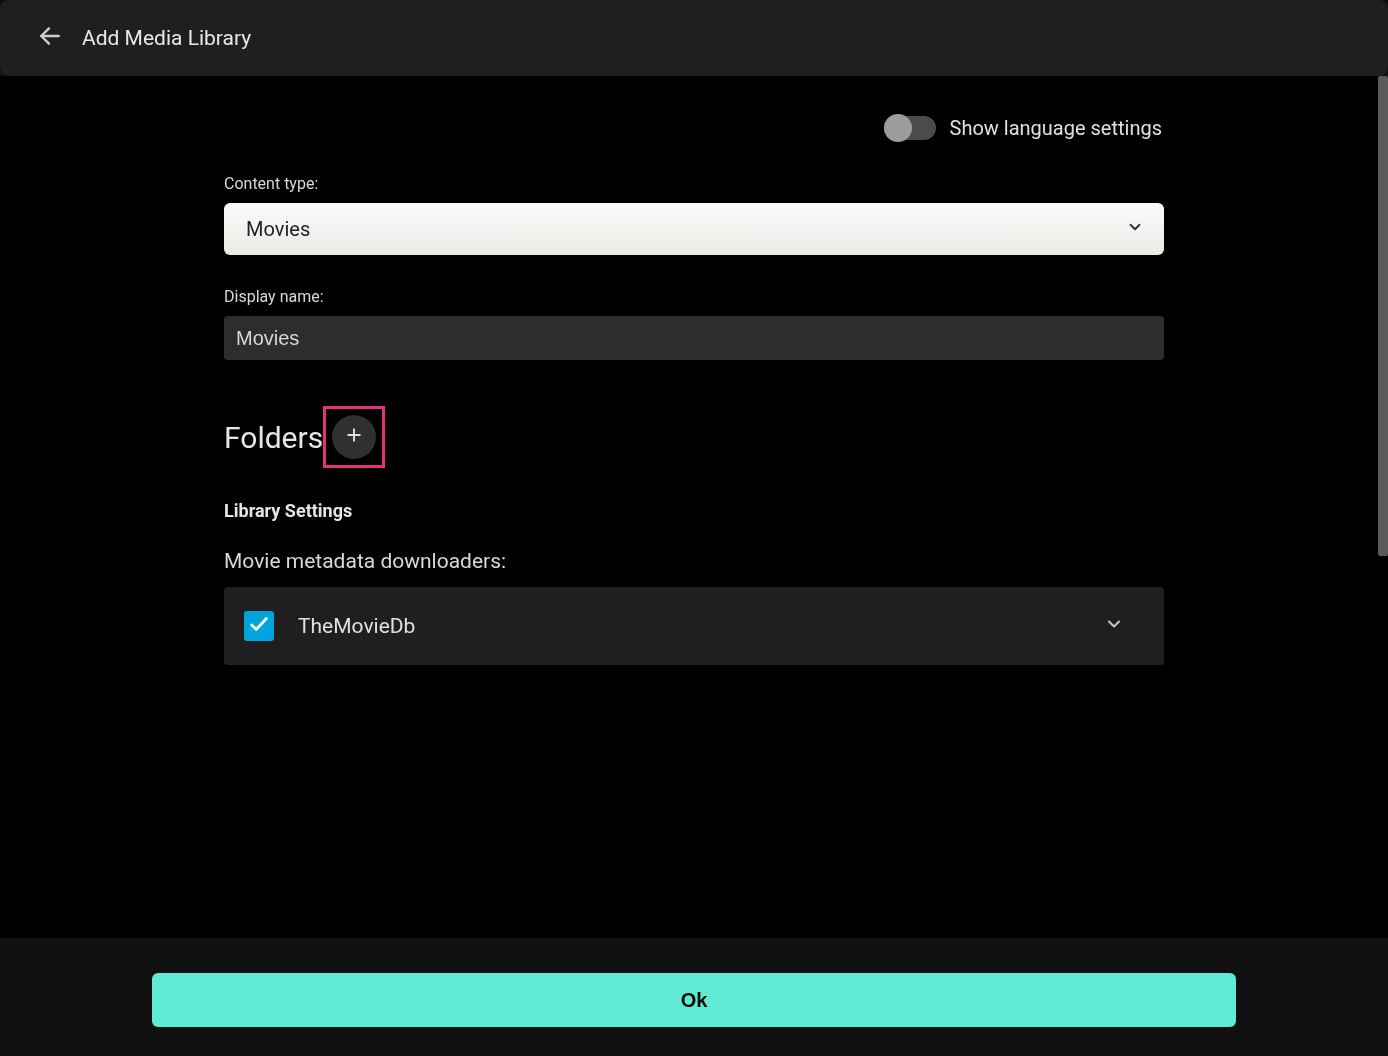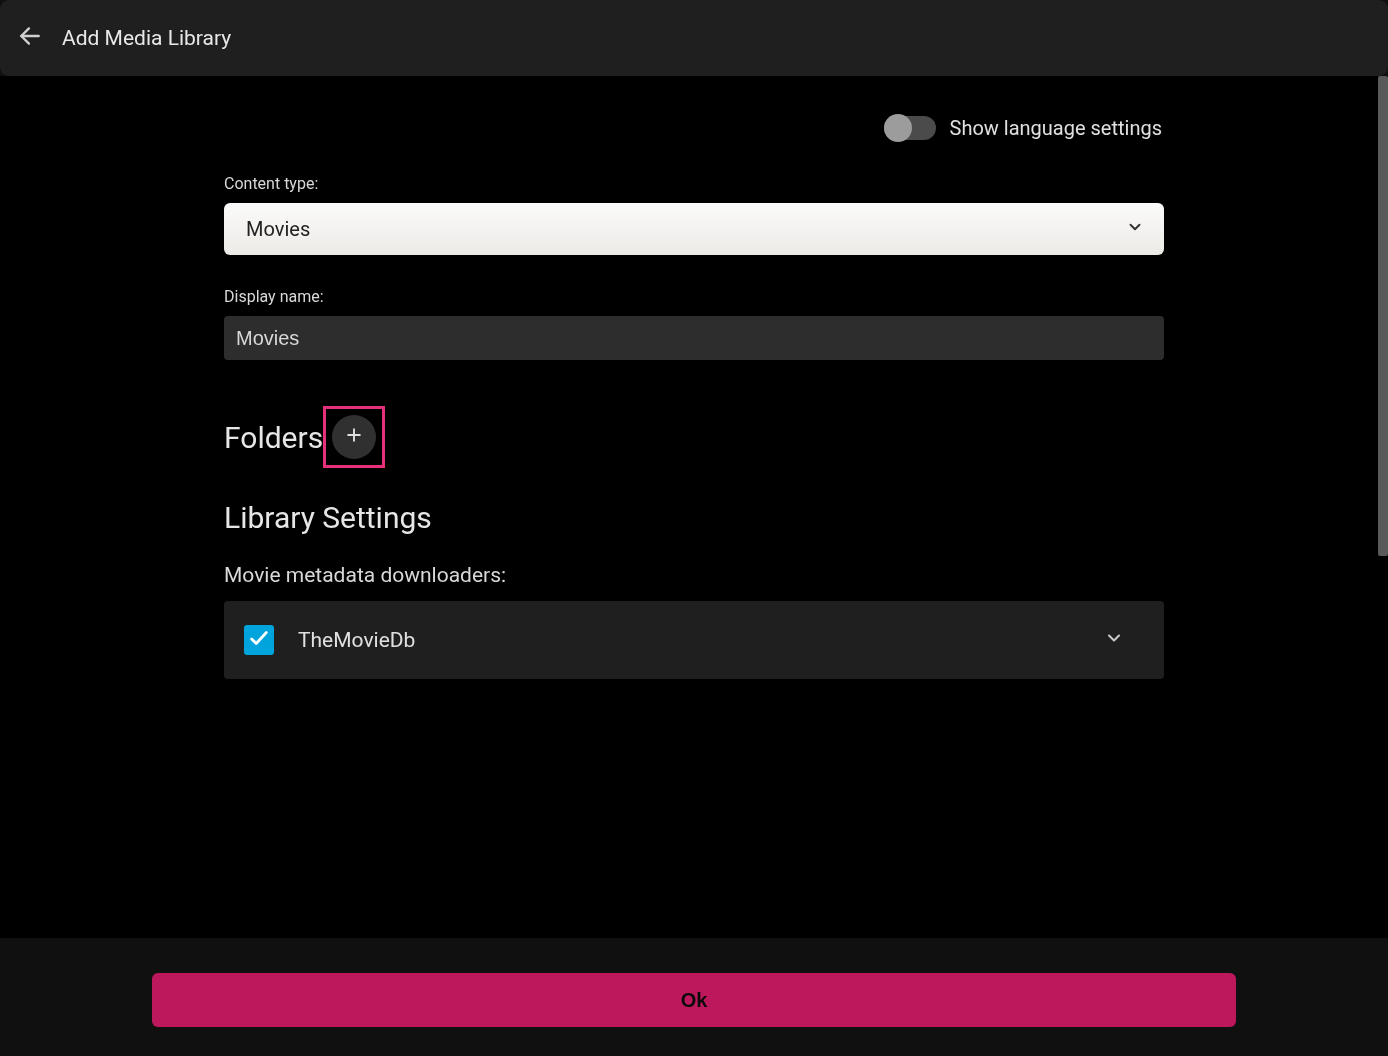--- a/index.html
+++ b/index.html
@@ -9,21 +9,21 @@
     background: #101010;
     font-family: -apple-system, BlinkMacSystemFont, "Segoe UI", Roboto, "Helvetica Neue", Arial, sans-serif;
     color: #e0e0e0;
     overflow: hidden;
   }
   .header {
     height: 76px;
     background: #1f1f1f;
     display: flex;
     align-items: center;
-    padding: 0 10px;
+    padding: 0 30px;
     border-radius: 9px;
   }
   .back-btn {
     width: 40px;
     height: 40px;
     display: flex;
     align-items: center;
     justify-content: center;
     cursor: pointer;
     margin-right: 12px;
@@ -156,22 +156,22 @@
     border-radius: 50%;
     background: #303030;
     display: flex;
     align-items: center;
     justify-content: center;
     cursor: pointer;
   }
   .add-folder-btn svg { width: 20px; height: 20px; }
 
   .section-title {
-    font-size: 30px;
-    font-weight: 400;
+    font-size: 18px;
+    font-weight: 700;
     color: #e6e6e6;
     margin-bottom: 28px;
   }
 
   .downloader-box {
     background: #1f1f1f;
     border-radius: 4px;
     padding: 24px 20px;
     display: flex;
     align-items: center;
@@ -203,21 +203,21 @@
     height: 118px;
     background: #101010;
     display: flex;
     align-items: center;
     justify-content: center;
     padding-top: 6px;
   }
   .ok-btn {
     width: 1084px;
     height: 54px;
-    background: #be185d;
+    background: #5eead4;
     color: #0a0a0a;
     font-size: 20px;
     font-weight: 600;
     border: none;
     border-radius: 6px;
     cursor: pointer;
   }
   
   .fake-scrollbar {
     position: absolute;

